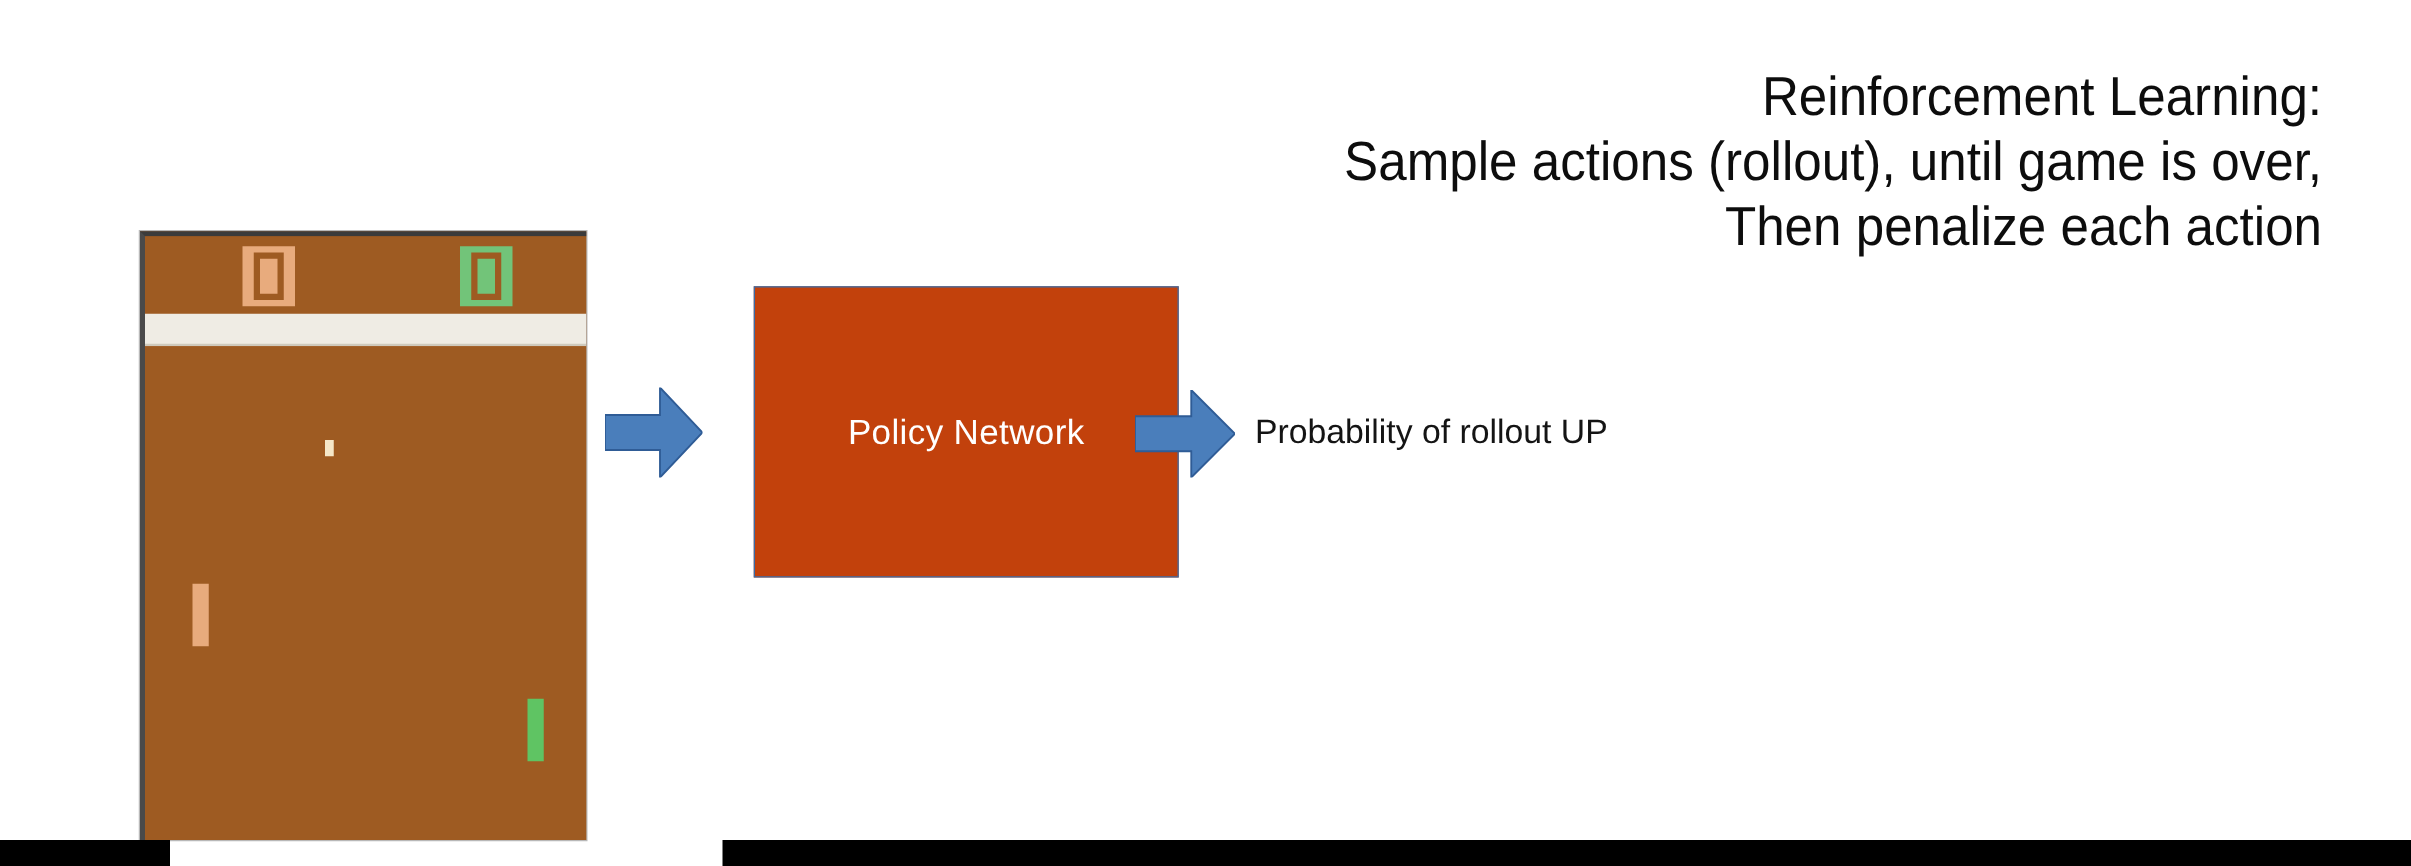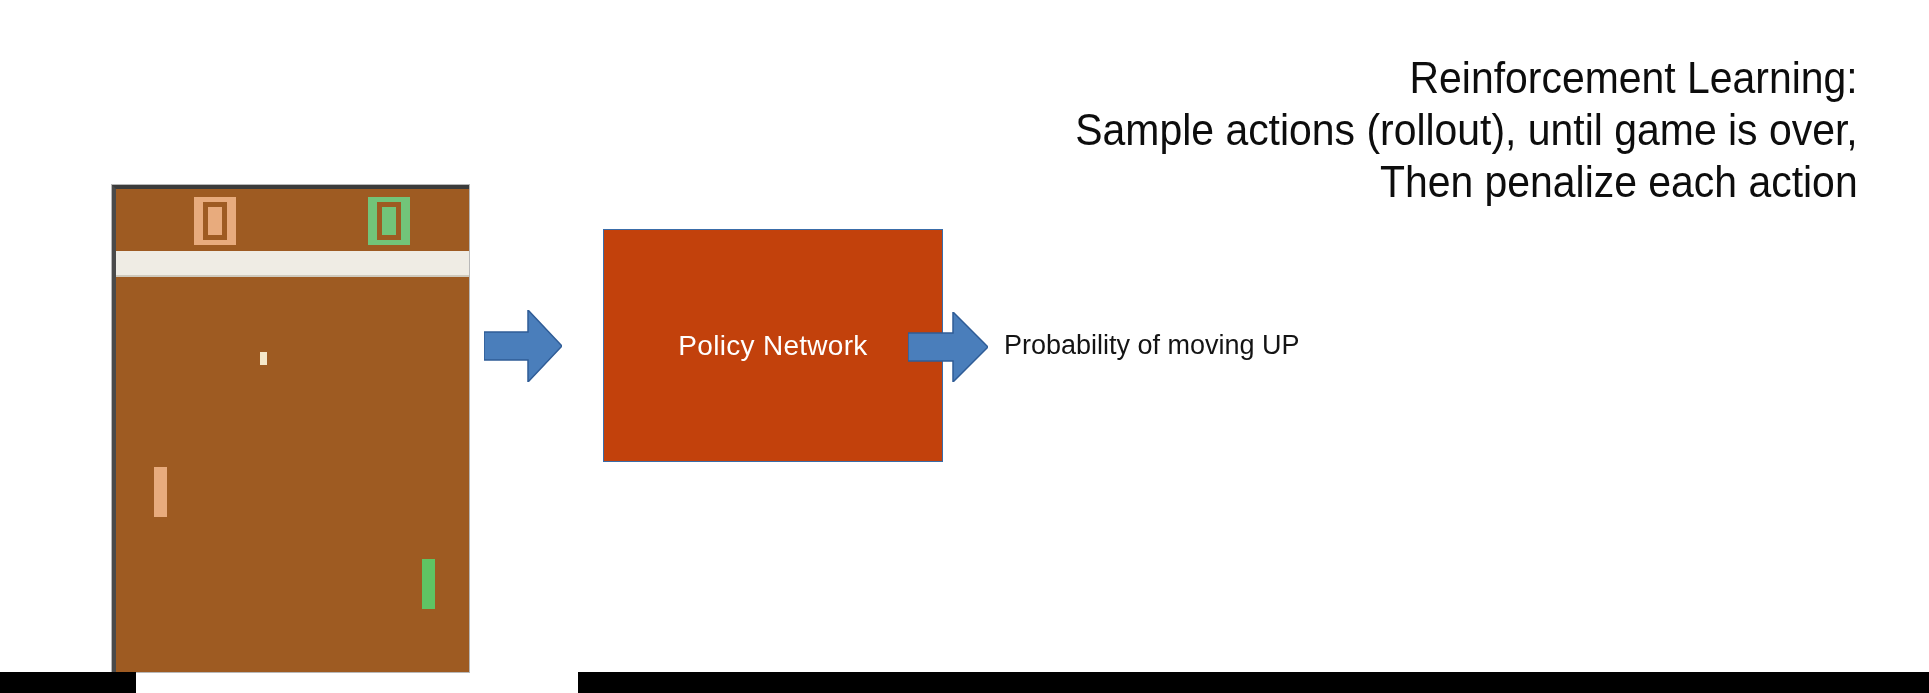--- a/index.html
+++ b/index.html
@@ -220,21 +220,21 @@
   <div id="policy-network-box">
     <span id="policy-network-label">Policy Network</span>
   </div>
 
   <div class="arrow" style="left:908px; top:312px;">
     <svg width="80" height="70" viewBox="0 0 80 70">
       <polygon points="0,21 45,21 45,0 80,35 45,70 45,49 0,49" fill="#4a7ebb" stroke="#2f5c96" stroke-width="1.5"></polygon>
     </svg>
   </div>
 
-  <div id="output-label">Probability of moving UP</div>
+  <div id="output-label">Probability of rollout UP</div>
 
   <div id="heading-block">
     <div class="hline">Reinforcement Learning:</div>
     <div class="hline">Sample actions (rollout), until game is over,</div>
     <div class="hline">Then penalize each action</div>
   </div>
 
   <div id="bottom-bar-left" class="bottom-bar"></div>
   <div id="bottom-bar-right" class="bottom-bar"></div>
 

